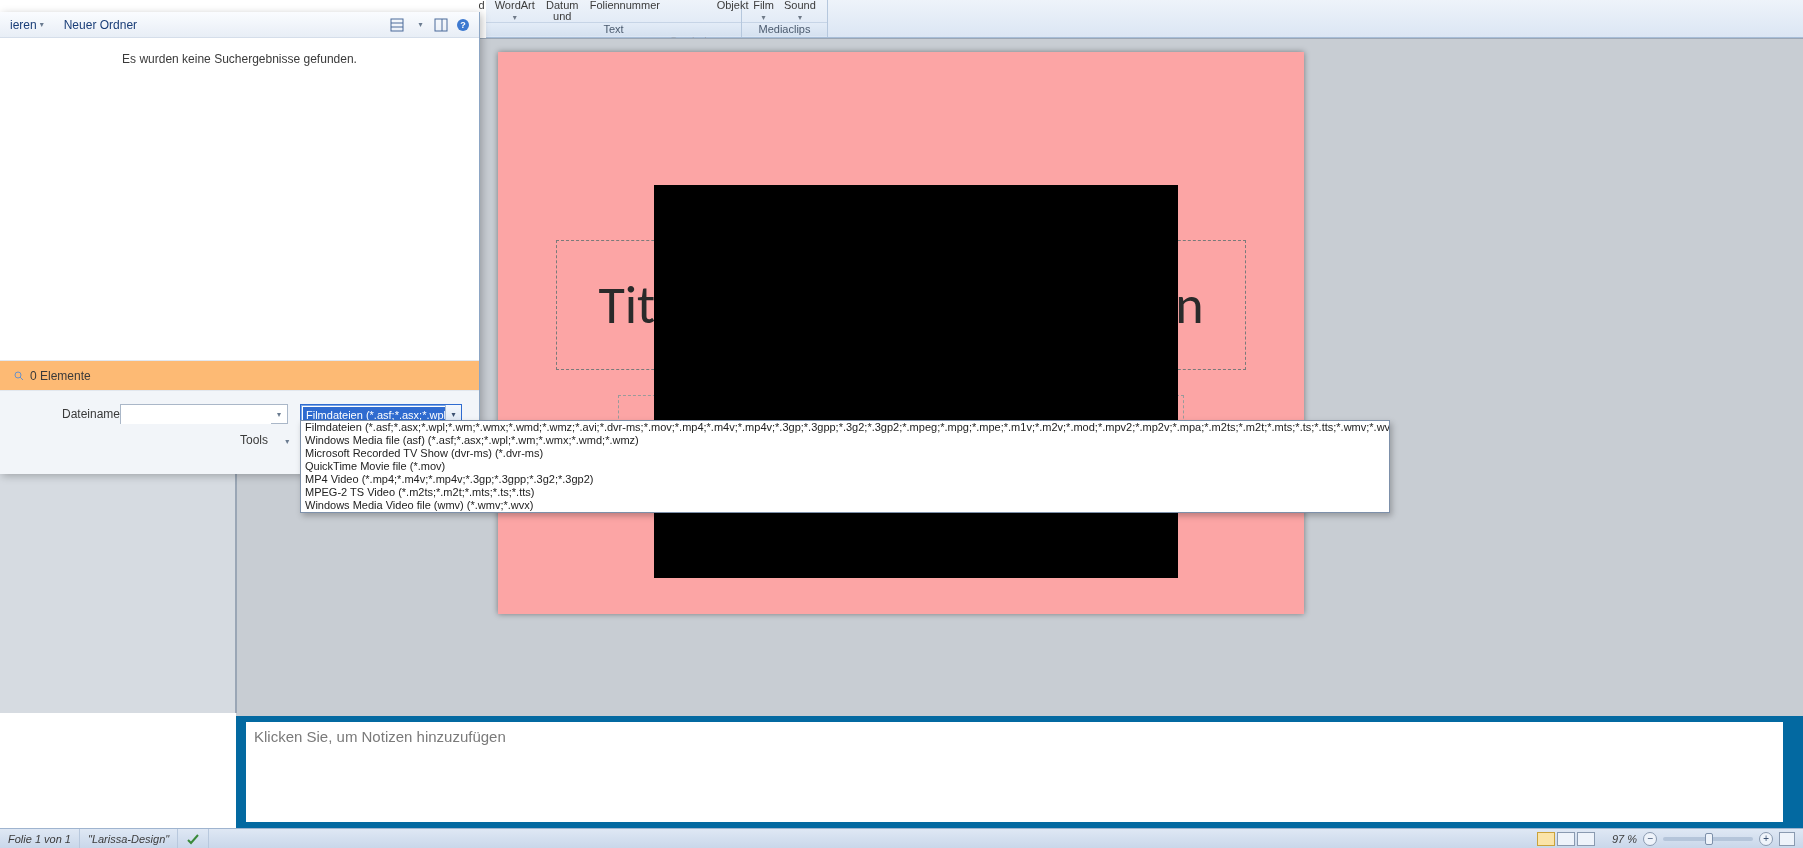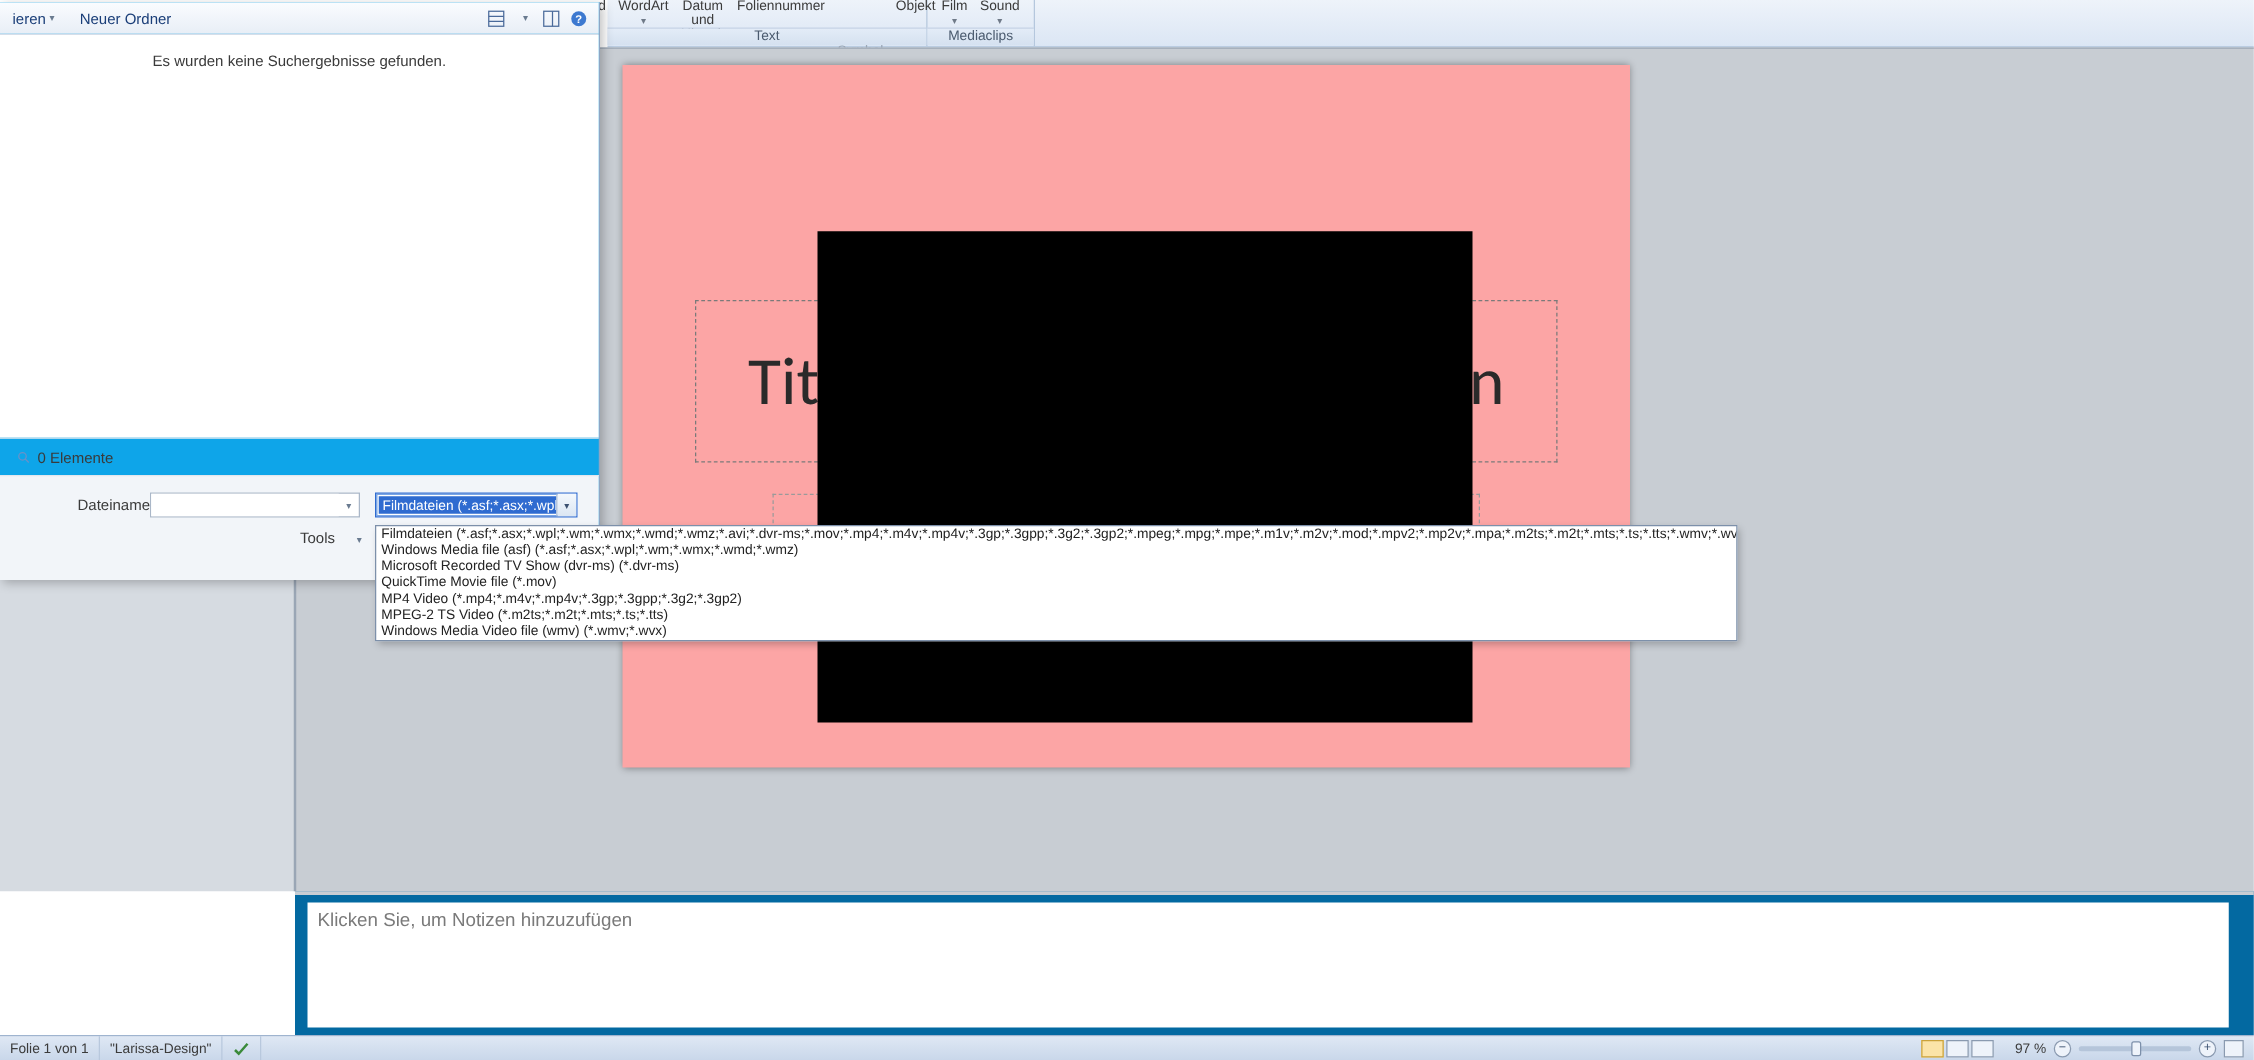--- a/index.html
+++ b/index.html
@@ -92,39 +92,39 @@
     padding: 6px 8px;
     font-size: 15px; color: #7a7a7a;
   }
 
   
   #statusbar {
     position: absolute; left: 0; right: 0; bottom: 0; height: 20px;
     background: linear-gradient(#dfe8f4, #c9d7ea);
     border-top: 1px solid #9fb4cf;
     font-size: 11px; color: #3b3b3b;
-    display: flex; align-items: center;
+    display: flex; align-items: center; font-style: italic;
   }
   #statusbar .seg {
     height: 100%; display: flex; align-items: center; padding: 0 8px;
     border-right: 1px solid #b8c8dd;
   }
   #statusbar .right { margin-left: auto; display: flex; align-items: center; height: 100%; }
   .view-btn { width: 18px; height: 14px; border: 1px solid #8a9ab0; margin: 0 1px; background: #eef3fa; }
   .view-btn.active { background: #fbe4a8; border-color: #caa23a; }
   .zoom-track { width: 90px; height: 4px; background: #b5c5da; margin: 0 6px; position: relative; border-radius: 2px; }
   .zoom-thumb { position: absolute; left: 42px; top: -4px; width: 8px; height: 12px; background: #eef3fa; border: 1px solid #7d90aa; border-radius: 2px; }
   .zm { width: 14px; height: 14px; border: 1px solid #8a9ab0; border-radius: 50%; background: #eef3fa; font-size: 10px; line-height: 12px; text-align: center; color: #3b5070; }
   .fit { width: 16px; height: 14px; border: 1px solid #8a9ab0; background: #eef3fa; margin-left: 6px; }
 
   
   #dialog {
     position: absolute;
-    left: 0; top: 2px; width: 480px; height: 462px;
-    background: #0ea5e9;
+    left: 0; top: 12px; width: 480px; height: 462px;
+    background: #fdba74;
     border-right: 1px solid #8da6c4;
     border-bottom: 5px solid #a3a3a3;
     box-shadow: 2px 2px 8px rgba(0,0,0,.25);
   }
 
   
   #dlg-toolbar {
     height: 26px;
     background: linear-gradient(#fafcff, #e8eef6);
     border-bottom: 1px solid #d5deea;

